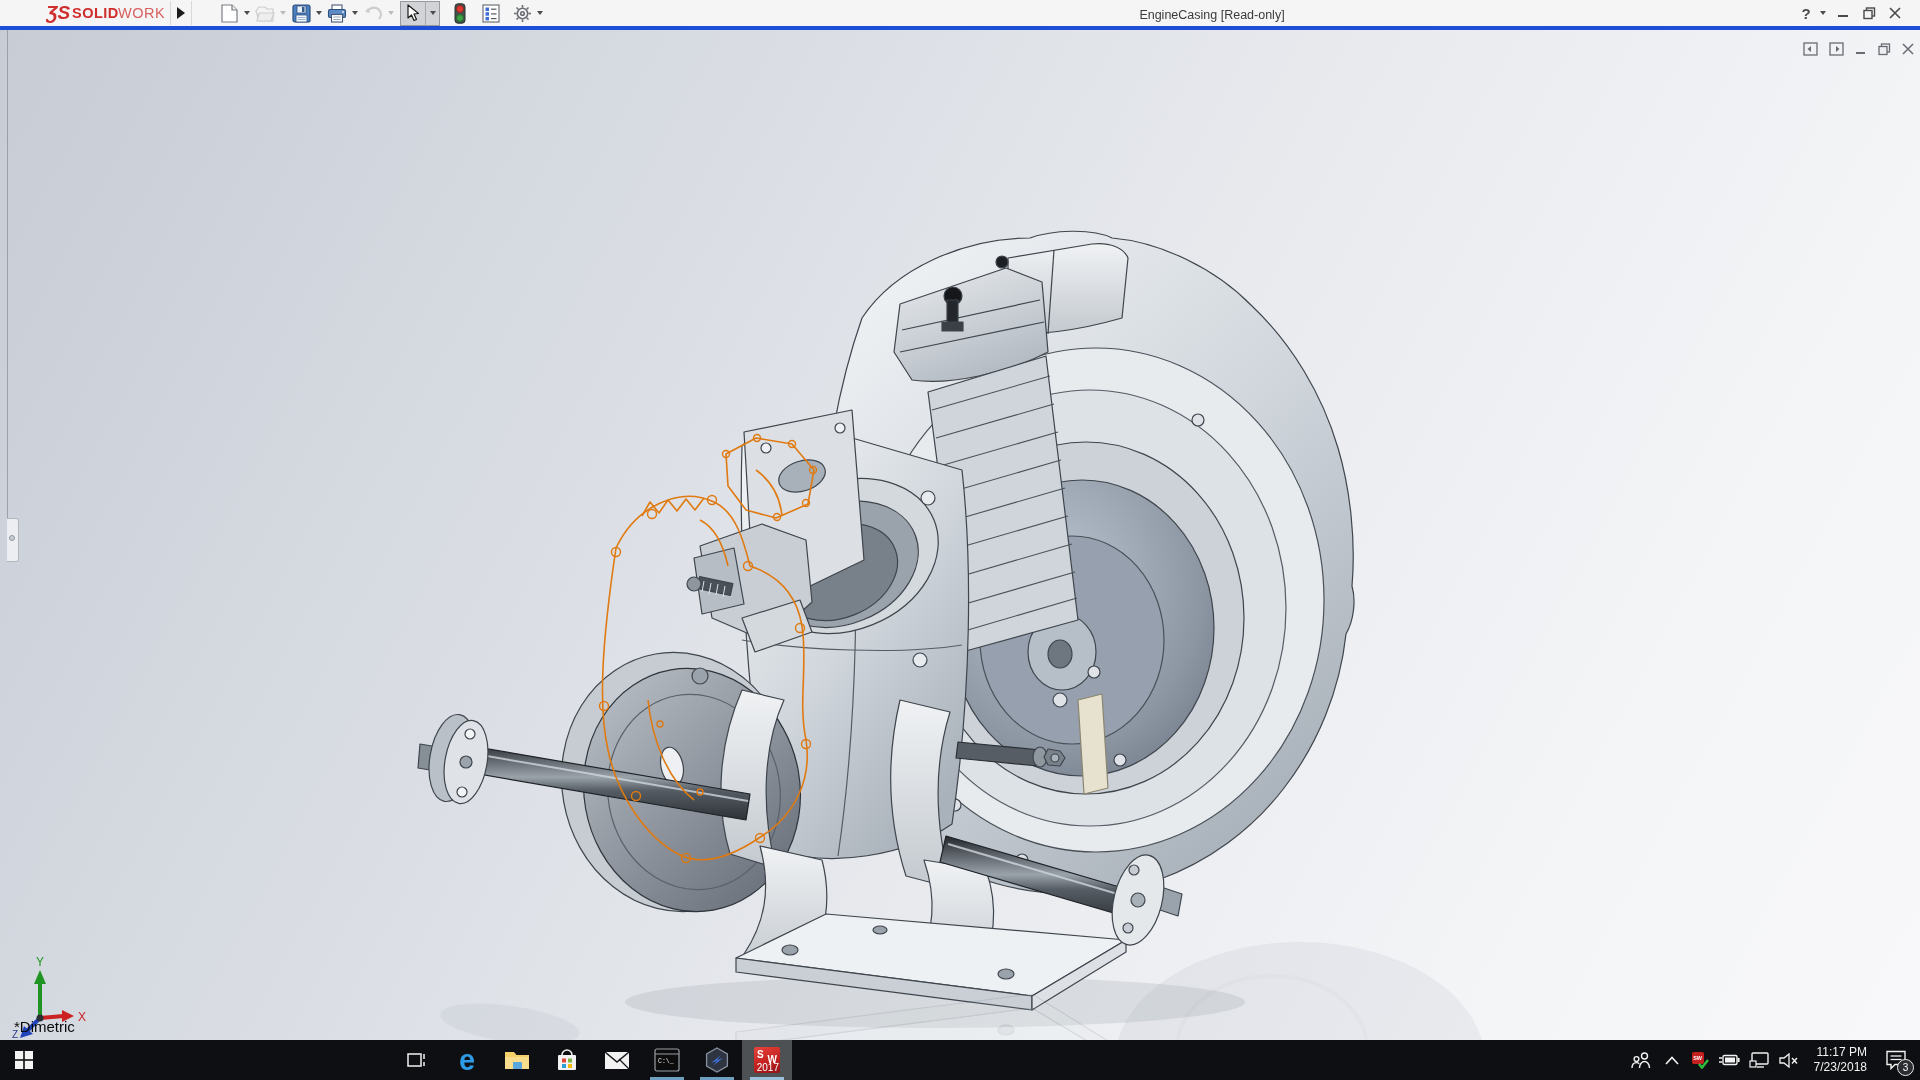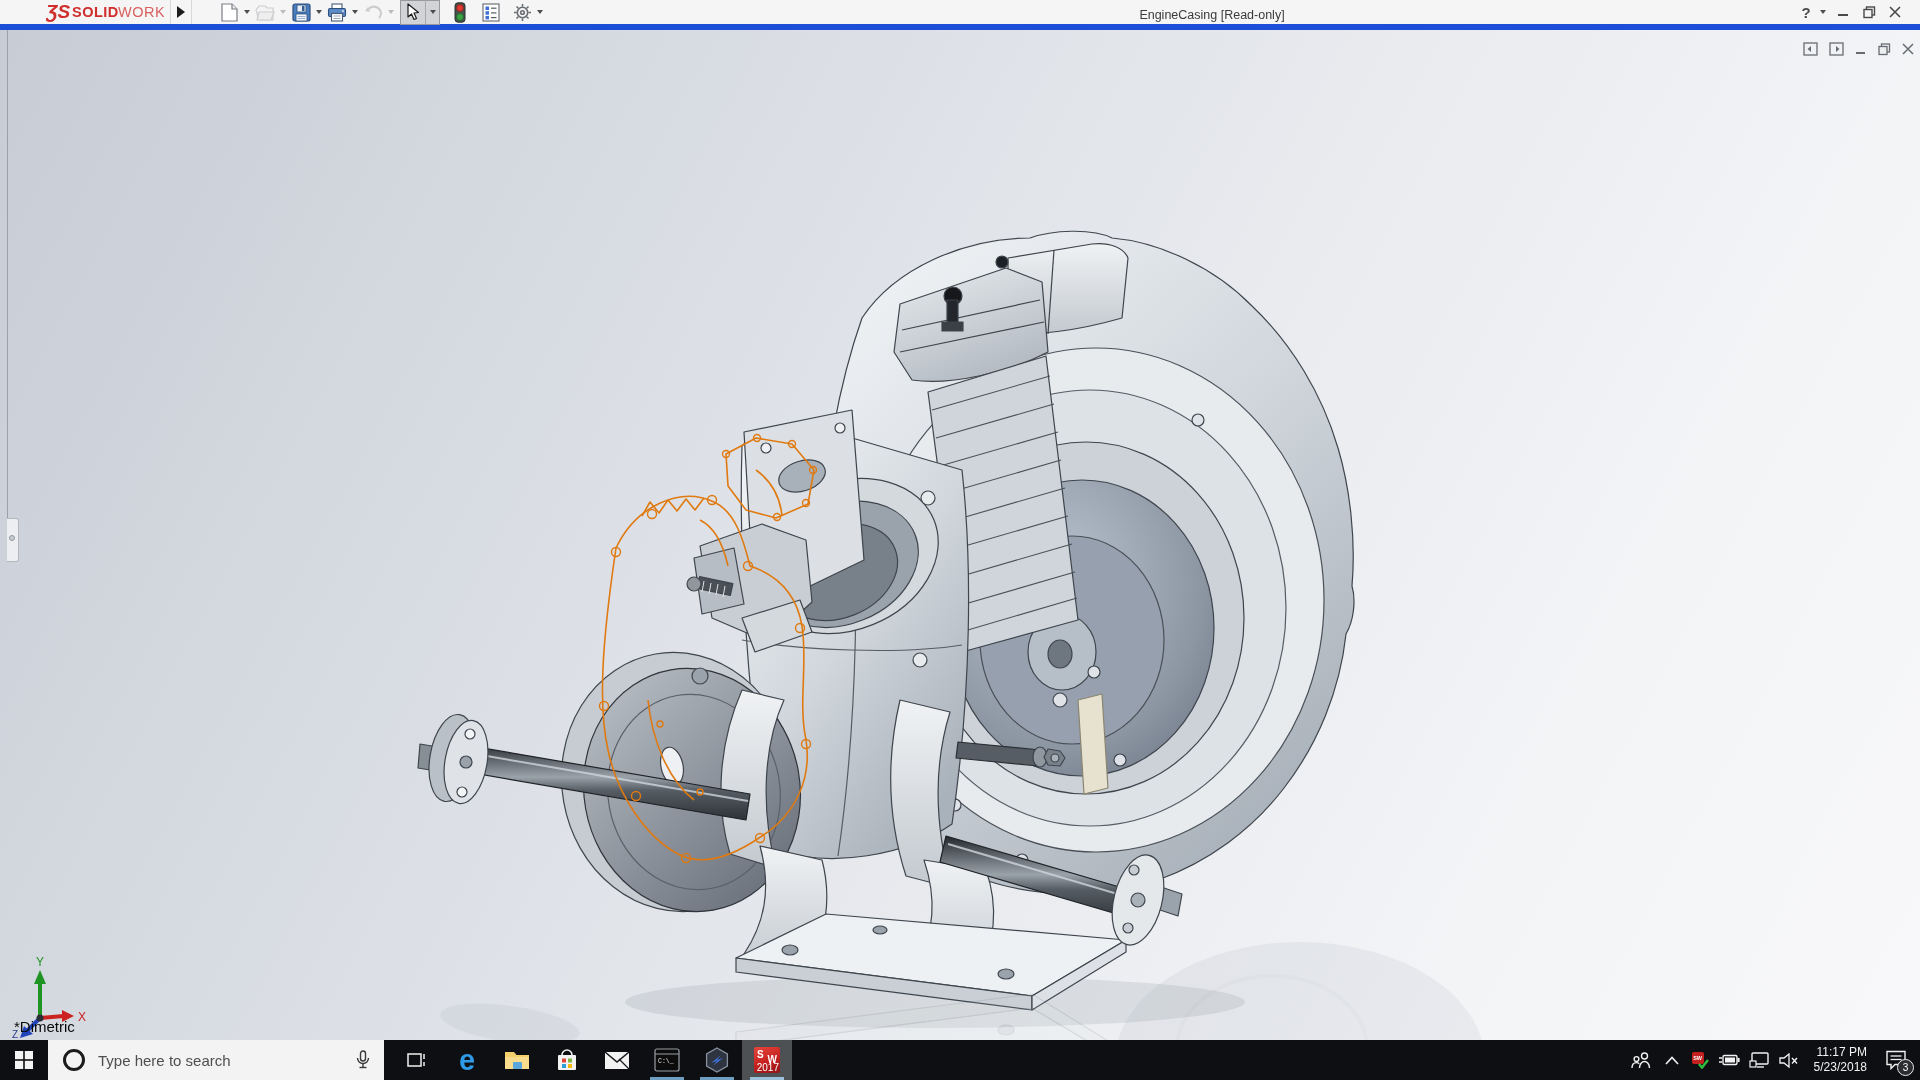--- a/index.html
+++ b/index.html
@@ -1,21 +1,21 @@
 <!DOCTYPE html>
 <html><head>
 <meta charset="utf-8">
 <style>
   * { margin:0; padding:0; box-sizing:border-box; }
   html,body { width:1920px; height:1080px; overflow:hidden; background:#000;
     font-family:"Liberation Sans", sans-serif; }
 
   
   .titlebar { position:absolute; left:0; top:0; width:1920px; height:30px;
-    background:#f5f5f6; border-bottom:6px solid #1d4ed8; display:flex; align-items:center; }
+    background:#f5f5f6; border-bottom:4px solid #1d4ed8; display:flex; align-items:center; }
   .brand { margin-left:46px; display:flex; align-items:baseline; height:30px; align-items:center; }
   .brand svg { display:block; }
   .flyout-btn { width:22px; height:24px; margin-left:6px; border-left:1px solid #d8d8d8;
     border-right:1px solid #d8d8d8; display:flex; align-items:center; justify-content:center; }
   .flyout-tri { width:0; height:0; border-top:6px solid transparent; border-bottom:6px solid transparent;
     border-left:8px solid #1c1c1c; }
   .tools { display:flex; align-items:center; margin-left:26px; height:30px; }
   .tbtn { width:22px; height:24px; display:flex; align-items:center; justify-content:center; }
   .dd { width:14px; height:24px; display:flex; align-items:center; justify-content:center; }
   .dd i { width:0; height:0; border-left:3.5px solid transparent; border-right:3.5px solid transparent;
@@ -482,30 +482,20 @@
 <div class="taskbar">
   <div class="start">
     <svg width="18" height="18" viewBox="0 0 18 18">
       <rect x="0" y="0" width="8.2" height="8.2" fill="#f4f4f4"></rect>
       <rect x="9.8" y="0" width="8.2" height="8.2" fill="#f4f4f4"></rect>
       <rect x="0" y="9.8" width="8.2" height="8.2" fill="#f4f4f4"></rect>
       <rect x="9.8" y="9.8" width="8.2" height="8.2" fill="#f4f4f4"></rect>
     </svg>
   </div>
 
-  <div class="search">
-    <span class="cortana"></span>
-    <input type="text" placeholder="Type here to search" style="">
-    <svg class="mic" width="14" height="20" viewBox="0 0 14 20">
-      <rect x="4.5" y="1" width="5" height="10" rx="2.5" fill="none" stroke="#3a3a3a" stroke-width="1.4"></rect>
-      <path d="M1.5,8 a5.5,5.5 0 0 0 11,0" fill="none" stroke="#3a3a3a" stroke-width="1.4"></path>
-      <line x1="7" y1="13.5" x2="7" y2="17" stroke="#3a3a3a" stroke-width="1.4"></line>
-      <line x1="3.5" y1="17.5" x2="10.5" y2="17.5" stroke="#3a3a3a" stroke-width="1.4"></line>
-    </svg>
-  </div>
 
   <div class="task-icons">
     <div class="ticon">
       <svg width="20" height="20" viewBox="0 0 20 20">
         <g stroke="#f2f2f2" stroke-width="1.5" fill="none">
           <rect x="1" y="4" width="13" height="12"></rect>
             <line x1="17" y1="4" x2="17" y2="9"></line>
           <line x1="17" y1="12" x2="17" y2="16"></line>
         </g>
       </svg>
@@ -602,21 +592,21 @@
       </svg>
     </div>
     <div class="tray-i" style="width:30px">
       <svg width="20" height="15" viewBox="0 0 20 15">
         <path d="M1,5 h4 l5,-4 v13 l-5,-4 h-4 Z" fill="none" stroke="#f2f2f2" stroke-width="1.3"></path>
         <path d="M13,5 L18,10.5 M18,5 L13,10.5" stroke="#f2f2f2" stroke-width="1.4"></path>
       </svg>
     </div>
     <div class="clock">
       <div>11:17 PM</div>
-      <div>5/23/2018</div>
+      <div>7/23/2018</div>
     </div>
     <div class="action">
       <svg width="22" height="20" viewBox="0 0 22 20">
         <path d="M2,1.5 h18 v13 h-10 l-4,4 v-4 h-4 Z" fill="none" stroke="#f2f2f2" stroke-width="1.4"></path>
         <line x1="5.5" y1="6" x2="16.5" y2="6" stroke="#f2f2f2" stroke-width="1.3"></line>
         <line x1="5.5" y1="9.5" x2="16.5" y2="9.5" stroke="#f2f2f2" stroke-width="1.3"></line>
       </svg>
       <span class="badge">3</span>
     </div>
   </div>

